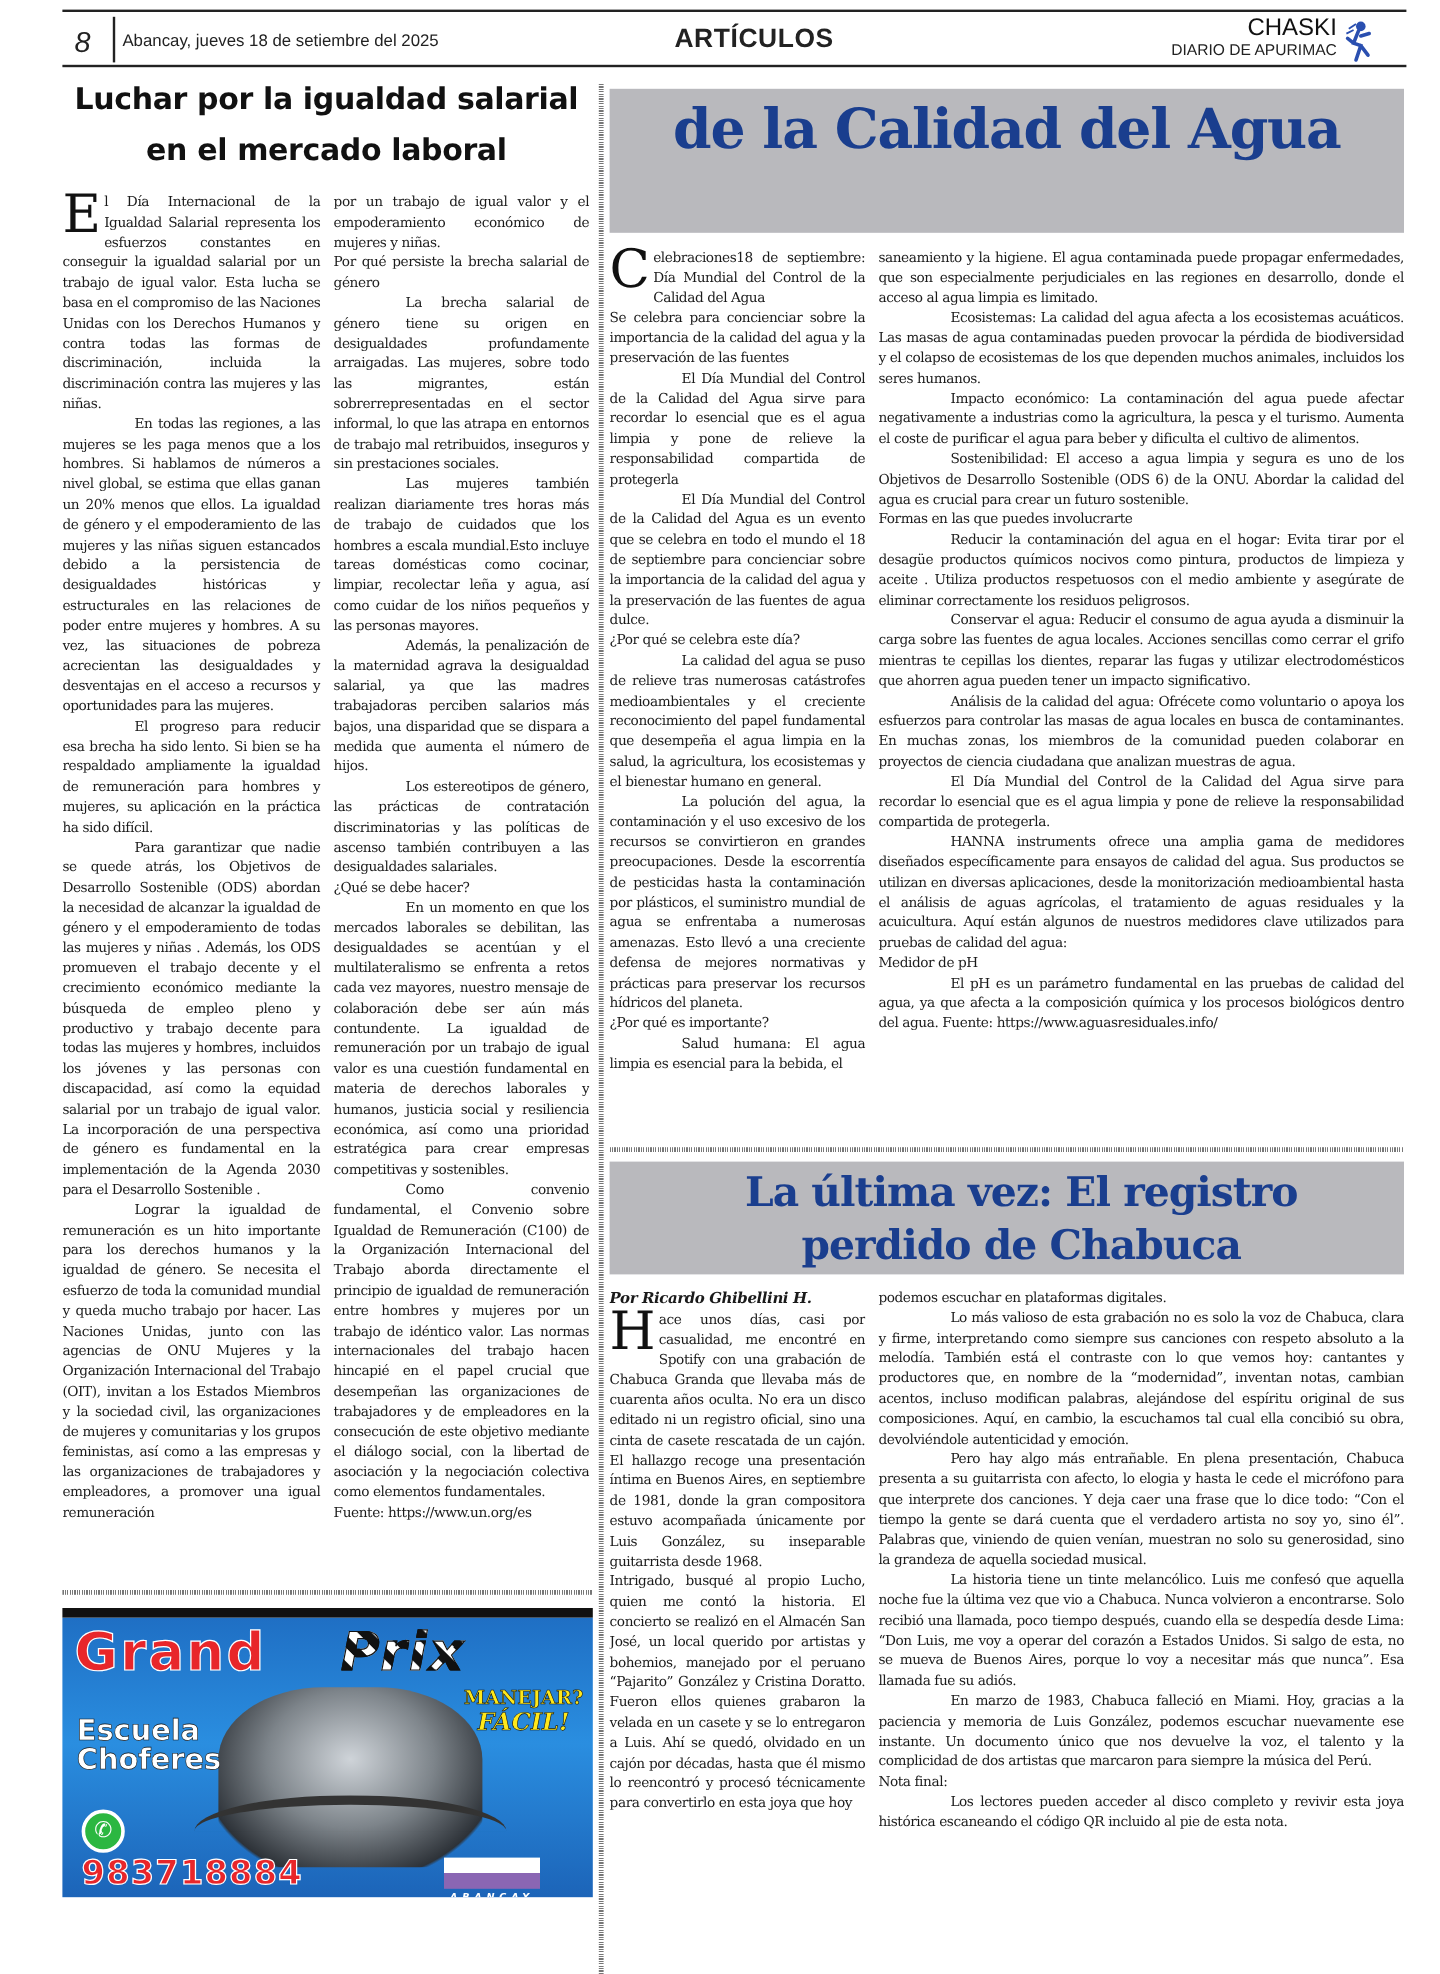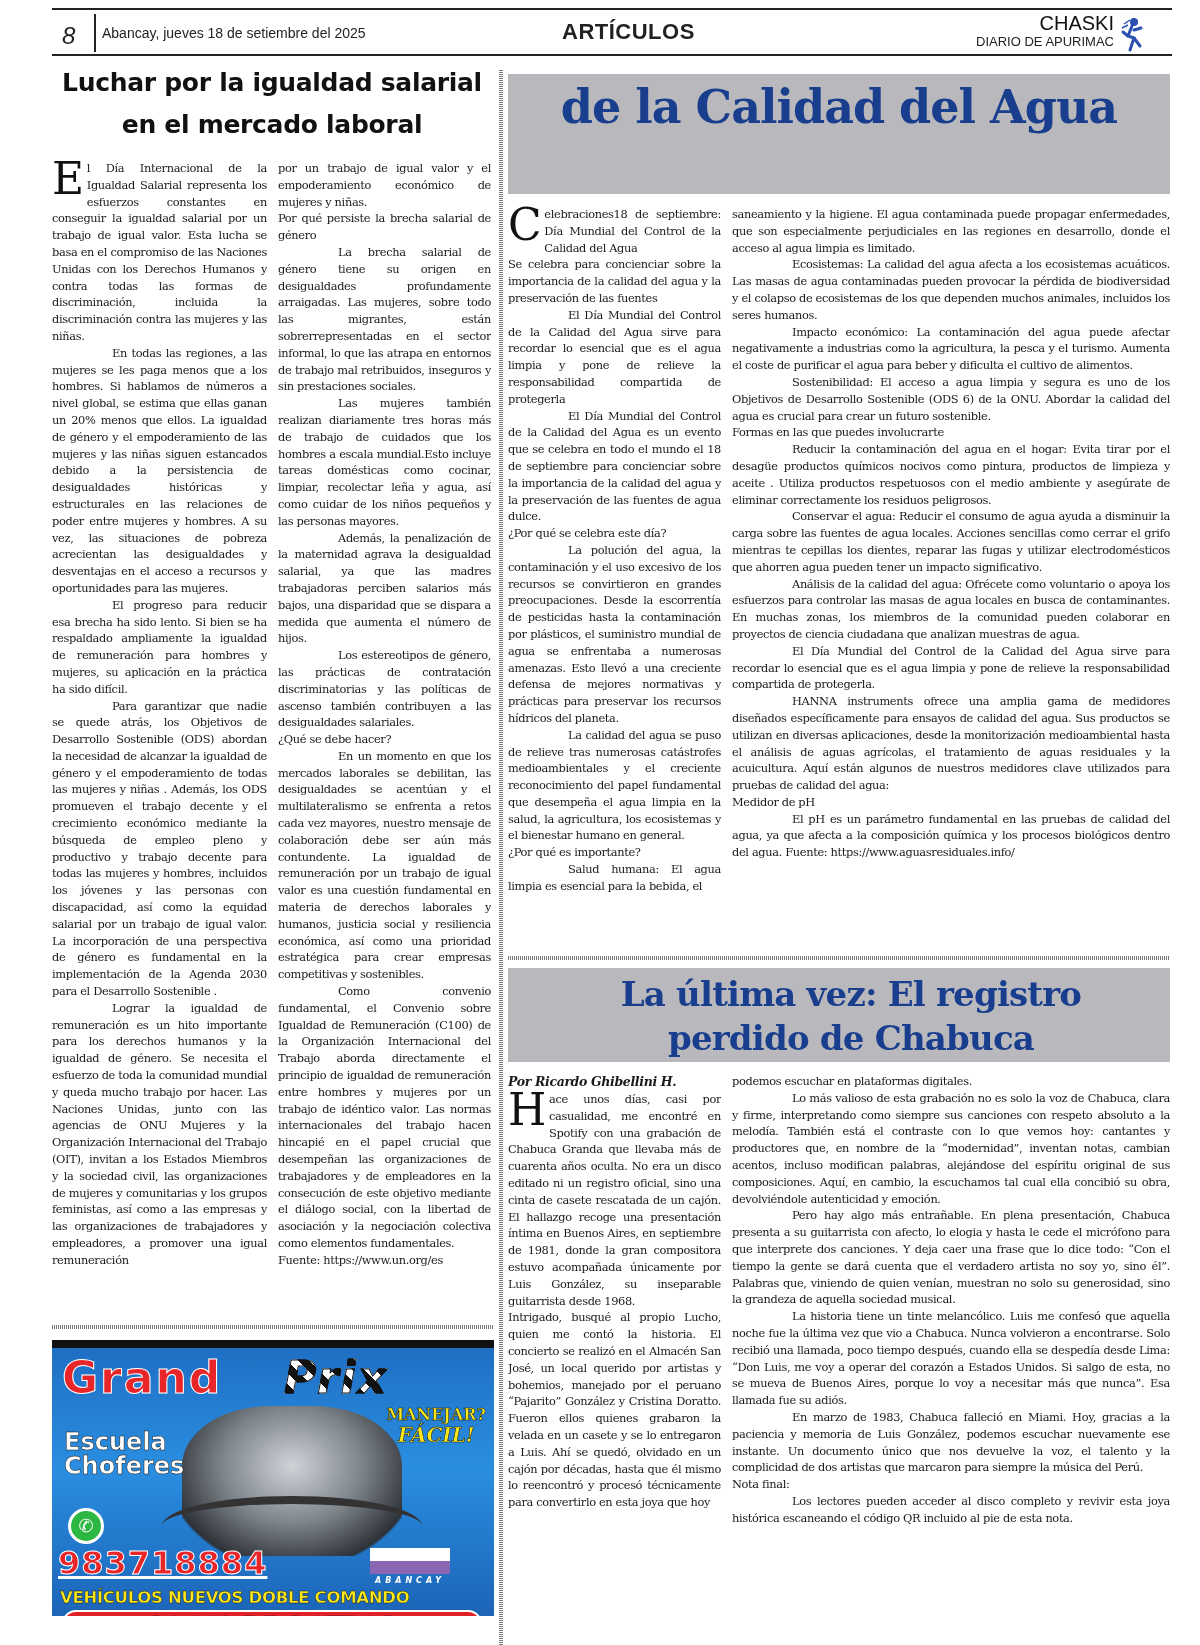--- a/index.html
+++ b/index.html
@@ -41,41 +41,41 @@
 
   
   .banner { position: absolute; background: #b9b9bd; text-align: center;
     font-family: "DejaVu Serif", serif; font-weight: bold; color: #1a3e8e; }
   .banner-agua { left: 508px; top: 74px; width: 662px; height: 120px; font-size: 46px; line-height: 54px; padding-top: 6px; letter-spacing: -1px; }
   .banner-chabuca { left: 508px; top: 968px; width: 662px; height: 94px; font-size: 34px; line-height: 44px; padding-top: 4px; letter-spacing: -0.8px; padding-left: 24px; }
 
   .byline { font-style: italic; font-weight: bold; font-size: 12.5px; line-height: 18px; }
 
   
-  .ad { position: absolute; left: 52px; top: 1340px; width: 442px; height: 276px; overflow: hidden;
+  .ad { position: absolute; left: 52px; top: 1340px; width: 442px; height: 241px; overflow: hidden;
     background: linear-gradient(180deg, #1f6fc4 0%, #2a8ee0 45%, #1c64b8 100%); border-top: 8px solid #111; }
   .ad-grand { position: absolute; left: 10px; top: 4px; font-family: "DejaVu Sans", sans-serif; font-weight: bold;
     font-size: 44px; color: #e8262a; letter-spacing: 2px; -webkit-text-stroke: 1px #fff; }
   .ad-prix { position: absolute; left: 232px; top: 4px; font-family: "DejaVu Sans", sans-serif; font-weight: bold; font-style: italic;
     font-size: 44px; letter-spacing: 2px; color: transparent;
     background: repeating-linear-gradient(45deg, #fff 0 8px, #111 8px 16px); -webkit-background-clip: text; background-clip: text; -webkit-text-stroke: 1px #111; }
   .ad-face { position: absolute; left: 130px; top: 58px; width: 220px; height: 150px; border-radius: 40% 40% 20% 20%;
     background: radial-gradient(ellipse at 50% 40%, #cfd4d9 0%, #7d848a 45%, #2d3238 80%, transparent 82%); }
   .ad-wheel { position: absolute; left: 110px; top: 148px; width: 260px; height: 30px; border-radius: 50%/100% 100% 0 0;
     border-top: 8px solid #333; }
   .ad-escuela { position: absolute; left: 12px; top: 82px; font-family: "DejaVu Sans", sans-serif; font-weight: bold;
     font-size: 24px; line-height: 24px; color: #fff; -webkit-text-stroke: 0.5px #111; }
   .ad-manejar { position: absolute; right: 8px; top: 58px; text-align: center; font-family: "DejaVu Serif", serif; font-weight: bold;
     color: #ffe81a; -webkit-text-stroke: 0.5px #111; }
   .ad-manejar .l1 { font-size: 16px; line-height: 18px; }
   .ad-manejar .l2 { font-size: 20px; line-height: 22px; font-style: italic; }
   .ad-wa { position: absolute; left: 16px; top: 160px; width: 36px; height: 36px; border-radius: 50%;
     background: #2bb741; border: 3px solid #fff; color: #fff; font-size: 18px; line-height: 30px; text-align: center; }
-  .ad-phone { position: absolute; left: 6px; top: 196px; font-family: "DejaVu Sans", sans-serif; font-weight: bold;
-    font-size: 32px; color: #e8262a; -webkit-text-stroke: 1px #fff; letter-spacing: 1px; text-decoration: underline; }
+  .ad-phone { position: absolute; left: 16px; top: 196px; font-family: "DejaVu Sans", sans-serif; font-weight: bold;
+    font-size: 28px; color: #e8262a; -webkit-text-stroke: 1px #fff; letter-spacing: 1px; }
   .ad-flag { position: absolute; left: 318px; top: 200px; width: 80px; height: 26px;
     background: linear-gradient(180deg, #ffffff 0 50%, #8a66b3 50% 100%); }
   .ad-abancay { position: absolute; left: 318px; top: 228px; width: 80px; text-align: center; font-family: "DejaVu Sans", sans-serif;
     font-weight: bold; font-style: italic; font-size: 8px; letter-spacing: 4px; color: #fff; }
   .ad-vehic { position: absolute; left: 8px; top: 240px; font-family: "DejaVu Sans", sans-serif; font-weight: bold;
     font-size: 16.5px; color: #ffe81a; -webkit-text-stroke: 0.4px #111; letter-spacing: -0.3px; }
   .ad-practica { position: absolute; left: 10px; top: 262px; width: 420px; height: 36px; border-radius: 14px;
     background: #e02128; border: 2px solid #fff; text-align: center; font-family: "DejaVu Sans", sans-serif; font-weight: bold;
     font-size: 28px; line-height: 32px; color: #fff; -webkit-text-stroke: 0.5px #111; }
 </style>
@@ -130,22 +130,22 @@
   <div>de la Calidad del Agua</div>
 </div>
 
 <div class="col text" style="left:508px; top:206px; width:213px; height:745px;">
   <span class="dropcap">C</span>
   <p>elebraciones18 de septiembre: Día Mundial del Control de la Calidad del Agua</p>
   <p>Se celebra para concienciar sobre la importancia de la calidad del agua y la preservación de las fuentes</p>
   <p class="ind">El Día Mundial del Control de la Calidad del Agua sirve para recordar lo esencial que es el agua limpia y pone de relieve la responsabilidad compartida de protegerla</p>
   <p class="ind">El Día Mundial del Control de la Calidad del Agua es un evento que se celebra en todo el mundo el 18 de septiembre para concienciar sobre la importancia de la calidad del agua y la preservación de las fuentes de agua dulce.</p>
   <p> ¿Por qué se celebra este día?</p>
+  <p class="ind">La calidad del agua se puso de relieve tras numerosas catástrofes medioambientales y el creciente reconocimiento del papel fundamental que desempeña el agua limpia en la salud, la agricultura, los ecosistemas y el bienestar humano en general.</p>
   <p class="ind">La polución del agua, la contaminación y el uso excesivo de los recursos se convirtieron en grandes preocupaciones. Desde la escorrentía de pesticidas hasta la contaminación por plásticos, el suministro mundial de agua se enfrentaba a numerosas amenazas. Esto llevó a una creciente defensa de mejores normativas y prácticas para preservar los recursos hídricos del planeta.</p>
-  <p class="ind">La calidad del agua se puso de relieve tras numerosas catástrofes medioambientales y el creciente reconocimiento del papel fundamental que desempeña el agua limpia en la salud, la agricultura, los ecosistemas y el bienestar humano en general.</p>
   <p> ¿Por qué es importante?</p>
   <p class="ind">Salud humana: El agua limpia es esencial para la bebida, el</p>
 </div>
 
 <div class="col text" style="left:732px; top:206px; width:438px; height:745px;">
   <p>saneamiento y la higiene. El agua contaminada puede propagar enfermedades, que son especialmente perjudiciales en las regiones en desarrollo, donde el acceso al agua limpia es limitado.</p>
   <p class="ind">Ecosistemas: La calidad del agua afecta a los ecosistemas acuáticos. Las masas de agua contaminadas pueden provocar la pérdida de biodiversidad y el colapso de ecosistemas de los que dependen muchos animales, incluidos los seres humanos.</p>
   <p class="ind">Impacto económico: La contaminación del agua puede afectar negativamente a industrias como la agricultura, la pesca y el turismo. Aumenta el coste de purificar el agua para beber y dificulta el cultivo de alimentos.</p>
   <p class="ind">Sostenibilidad: El acceso a agua limpia y segura es uno de los Objetivos de Desarrollo Sostenible (ODS 6) de la ONU. Abordar la calidad del agua es crucial para crear un futuro sostenible.</p>
   <p>Formas en las que puedes involucrarte</p>

